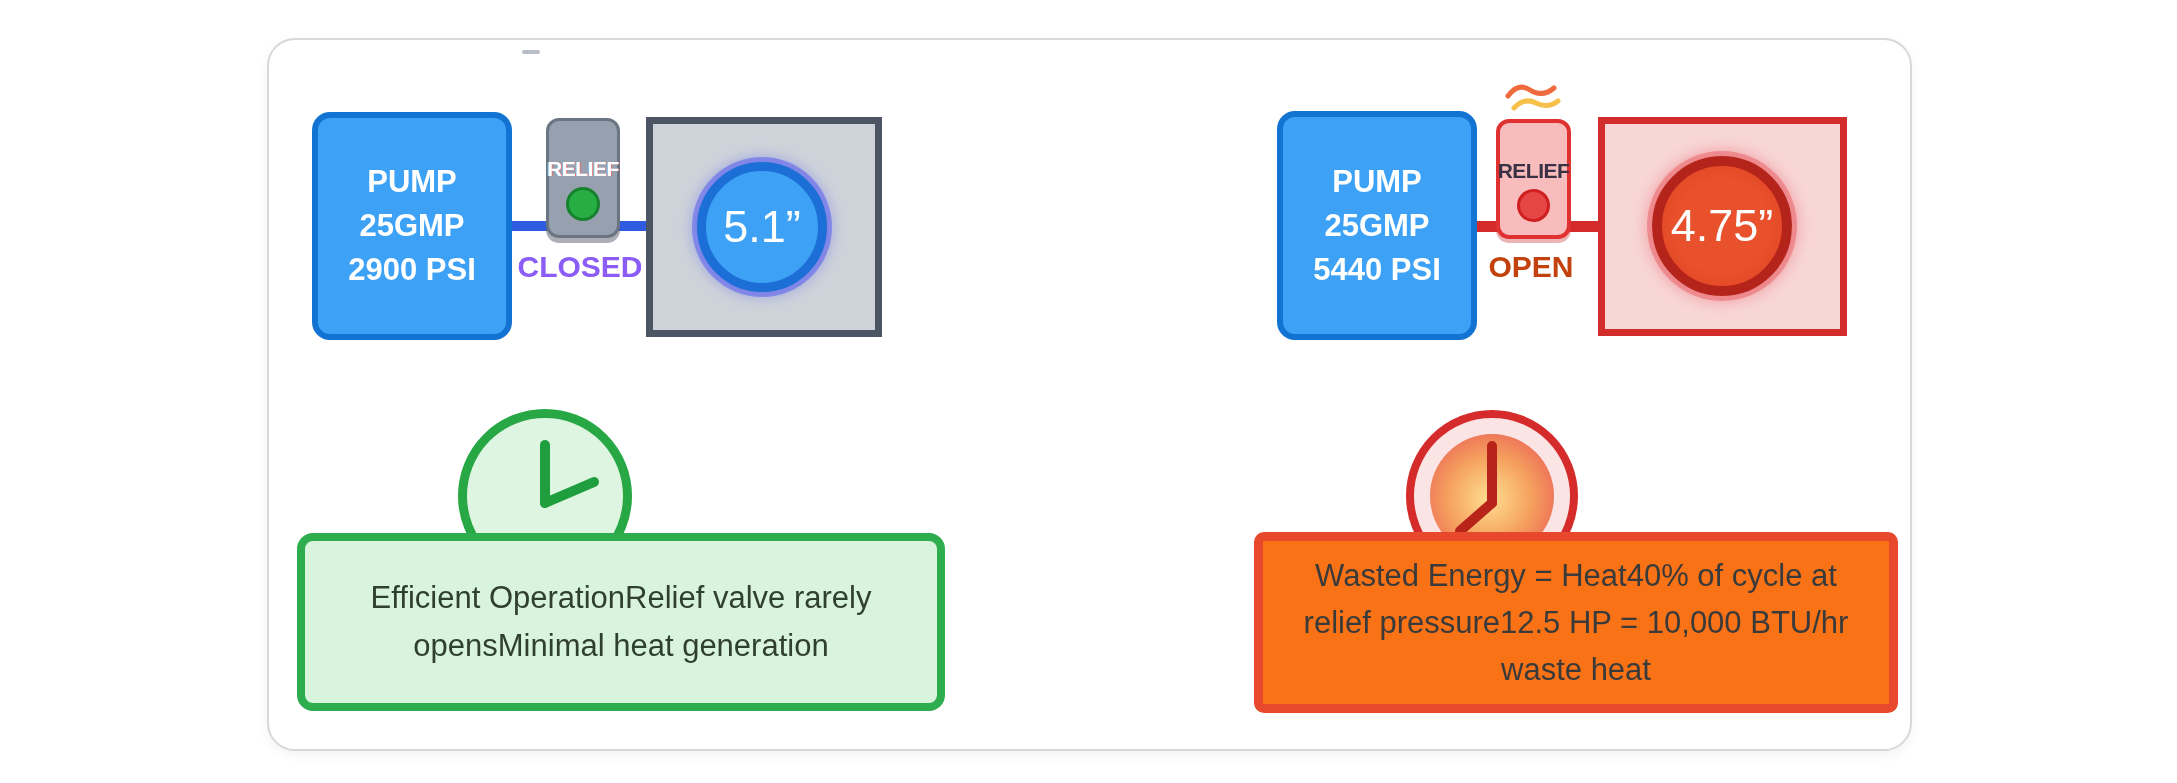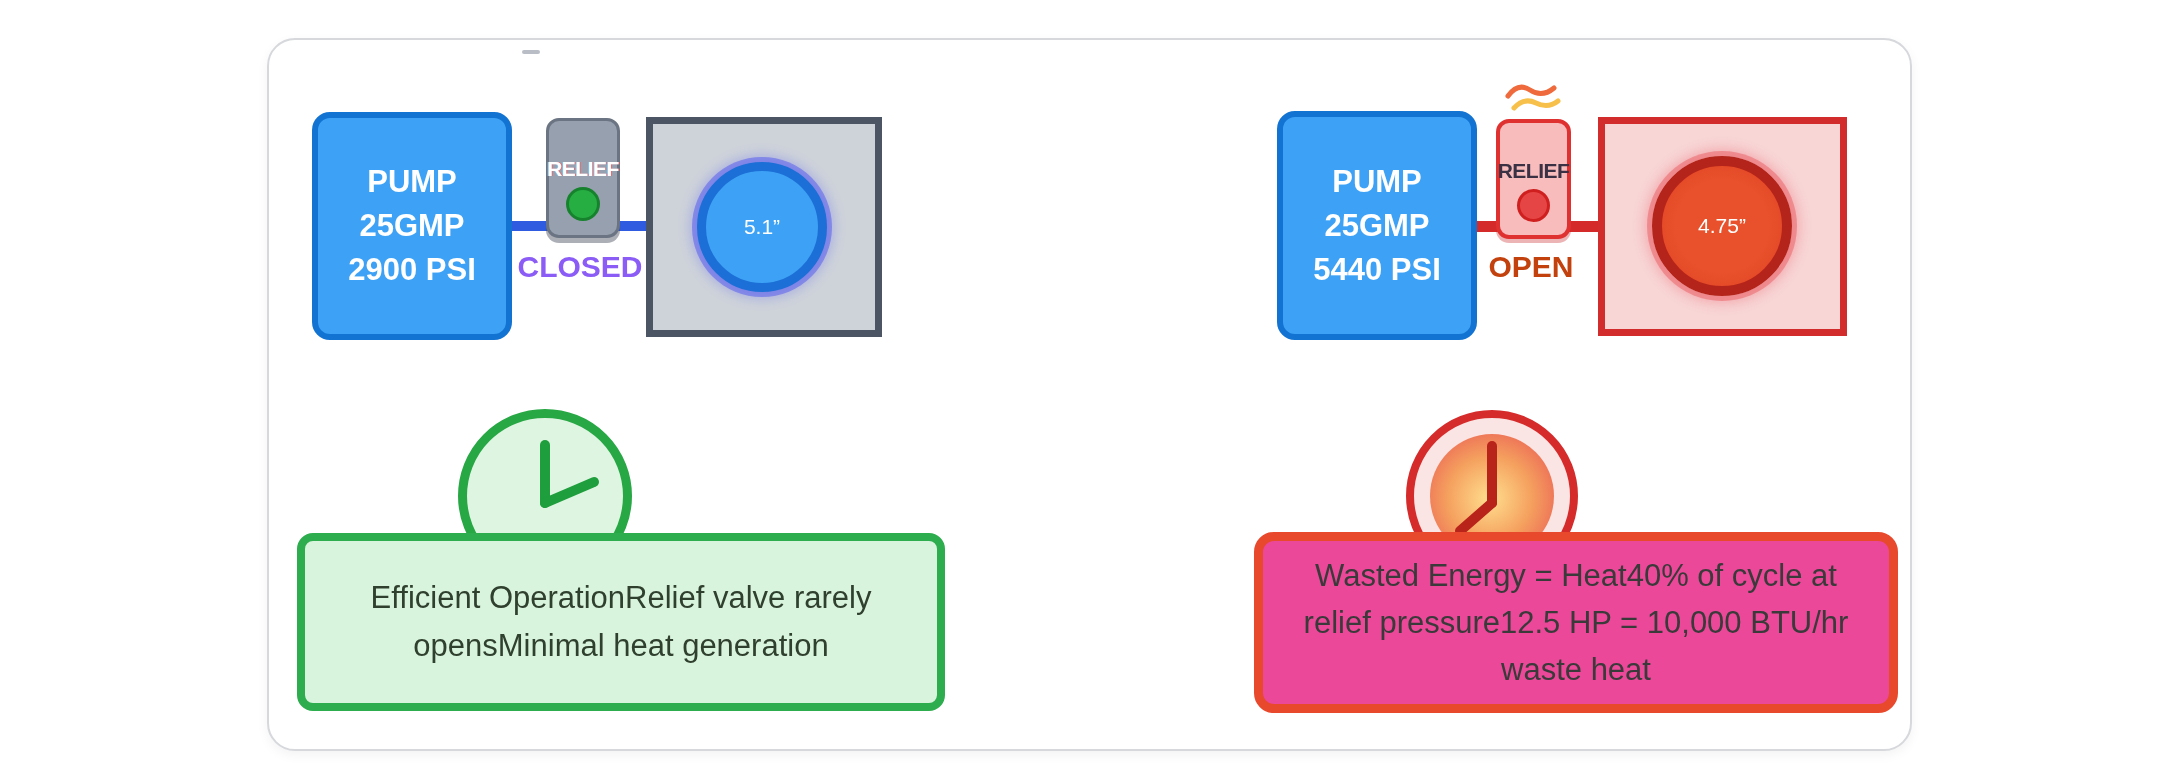--- a/index.html
+++ b/index.html
@@ -38,21 +38,21 @@
 
   .status{position:absolute;top:250px;transform:translateX(-50%);font-size:30px;font-weight:700;z-index:3;}
   .status.closed{left:580px;color:#8b5cf6;}
   .status.open{left:1531px;color:#c2410c;}
 
   
   .cylinder{position:absolute;box-sizing:border-box;z-index:2;}
   .cylinder.left{left:646px;top:117px;width:236px;height:220px;background:#ced3da;border:7px solid #4b5563;}
   .cylinder.right{left:1598px;top:117px;width:249px;height:219px;background:#f8d6d6;border:7px solid #d22c2c;}
   .piston{position:absolute;border-radius:50%;box-sizing:border-box;display:flex;align-items:center;
-          justify-content:center;color:#ffffff;font-size:21px;font-weight:500;}
+          justify-content:center;color:#ffffff;font-size:45px;font-weight:500;}
   .piston.blue{left:697px;top:162px;width:130px;height:130px;background:#3da2f5;border:9px solid #1c6fd6;
           box-shadow:0 0 0 5px rgba(80,85,240,0.5),0 0 12px 7px rgba(80,85,240,0.28);z-index:3;}
   .piston.red{left:1652px;top:156px;width:140px;height:140px;border:10px solid #b5241a;
           background:radial-gradient(circle,#e8512c 55%,#df3f1f 100%);
           box-shadow:0 0 0 5px rgba(232,84,92,0.45),0 0 12px 8px rgba(232,84,92,0.3);z-index:3;}
 
   
   .clock{position:absolute;border-radius:50%;box-sizing:border-box;z-index:1;}
   .clock.green{left:458px;top:409px;width:174px;height:174px;background:#def5e1;border:9px solid #28a745;}
   .clock.red{left:1406px;top:410px;width:172px;height:172px;background:#fbe4e4;border:8px solid #d62b2b;}
@@ -61,22 +61,22 @@
        background:radial-gradient(circle at 48% 52%,#ffdf8f 0%,#f5a25f 45%,#ec6a56 80%,rgba(236,106,86,0.25) 100%);}
 
   
   .squiggle{position:absolute;left:1502px;top:80px;z-index:4;}
 
   
   .note{position:absolute;box-sizing:border-box;display:flex;align-items:center;justify-content:center;
         text-align:center;font-weight:500;z-index:5;}
   .note.green{left:297px;top:533px;width:648px;height:178px;background:#d9f4dd;border:8px solid #2dad4e;
         border-radius:16px;color:#30402f;font-size:31px;line-height:48px;padding:0 22px;}
-  .note.red{left:1254px;top:532px;width:644px;height:181px;background:#ec4899;border:9px solid #e8482c;
-        border-radius:20px;color:#3a3a3a;font-size:31px;line-height:47px;padding:0 28px;}
+  .note.red{left:1254px;top:532px;width:644px;height:181px;background:#f97316;border:9px solid #e8482c;
+        border-radius:10px;color:#3a3a3a;font-size:31px;line-height:47px;padding:0 28px;}
 </style>
 </head>
 <body>
 
 <div class="stage">
   <div class="card"></div>
   <div class="dash"></div>
 
   <div class="pipe left"></div>
 

